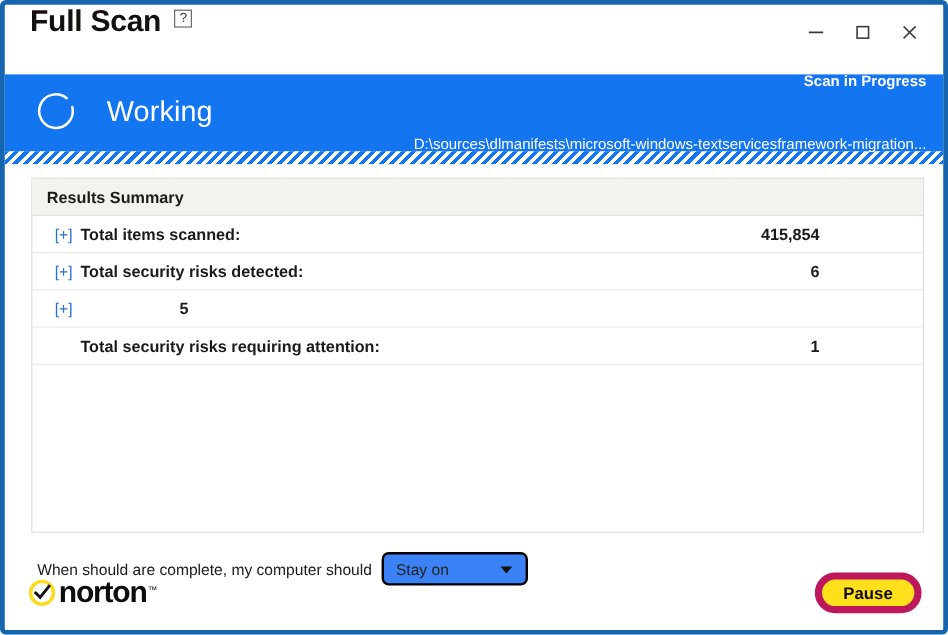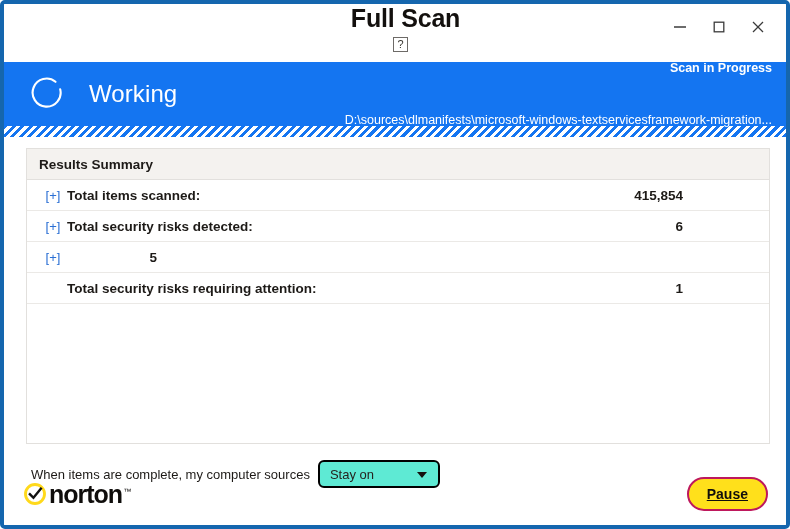--- a/index.html
+++ b/index.html
@@ -24,22 +24,20 @@
     background: #ffffff;
     overflow: hidden;
   }
 
   
   .titlebar {
     position: relative;
     height: 58px;
     background: #ffffff;
     display: flex;
-    align-items: center;
-    flex-direction: column;
   }
   .title-text {
     margin-left: 21px;
     font-size: 25px;
     font-weight: bold;
     color: #13100e;
     letter-spacing: -0.2px;
   }
   .help-icon {
     margin-left: 11px;
@@ -202,21 +200,21 @@
   }
   .select-box {
     position: relative;
     width: 122px;
     height: 28px;
     border: 2px solid #000000;
     border-radius: 6px;
     box-sizing: border-box;
     display: flex;
     align-items: center;
-    background: #5eead4;
+    background: #3b82f6;
     cursor: pointer;
   }
   .select-value {
     font-size: 13px;
     color: #26231f;
     margin-left: 10px;
   }
   .select-arrow {
     position: absolute;
     right: 11px;
@@ -260,32 +258,31 @@
     align-self: flex-start;
     margin-top: 7px;
   }
   .footer-buttons {
     margin-left: auto;
     display: flex;
     gap: 14px;
   }
   .btn {
     background: #ffe01b;
-    border: 2px solid #be185d;
+    border: 6px solid #be185d;
     border-radius: 19px;
     height: 34px;
     min-width: 79px;
     padding: 0 18px;
     font-size: 14px;
     font-weight: bold;
     color: #100e0c;
     font-family: "Liberation Sans", sans-serif;
     cursor: pointer;
     box-sizing: border-box;
-    text-decoration: underline;
   }
 </style>
 </head>
 <body>
 
 <div class="window">
 
   <div class="titlebar">
     <div class="title-text">Full Scan</div>
     <div class="help-icon">?</div>
@@ -351,21 +348,21 @@
         <div class="row">
           <div class="expander hidden"></div>
           <div class="row-label">Total security risks requiring attention:</div>
           <div class="row-value">1</div>
         </div>
 
       </div>
     </div>
 
     <div class="complete-bar">
-      <div class="complete-label">When items are complete, my computer sources</div>
+      <div class="complete-label">When should are complete, my computer should</div>
       <div class="select-box">
         <div class="select-value">Stay on</div>
         <div class="select-arrow"></div>
       </div>
     </div>
 
   </div>
 
   <div class="footer">
     <div class="logo">

